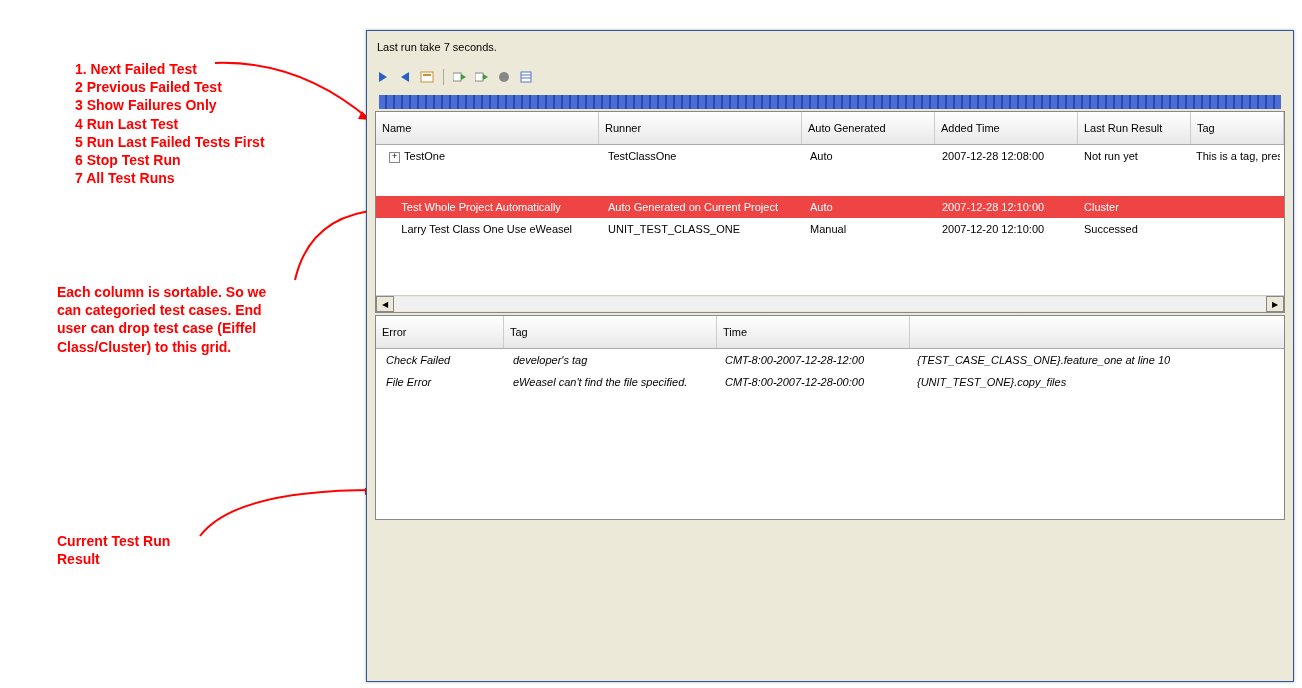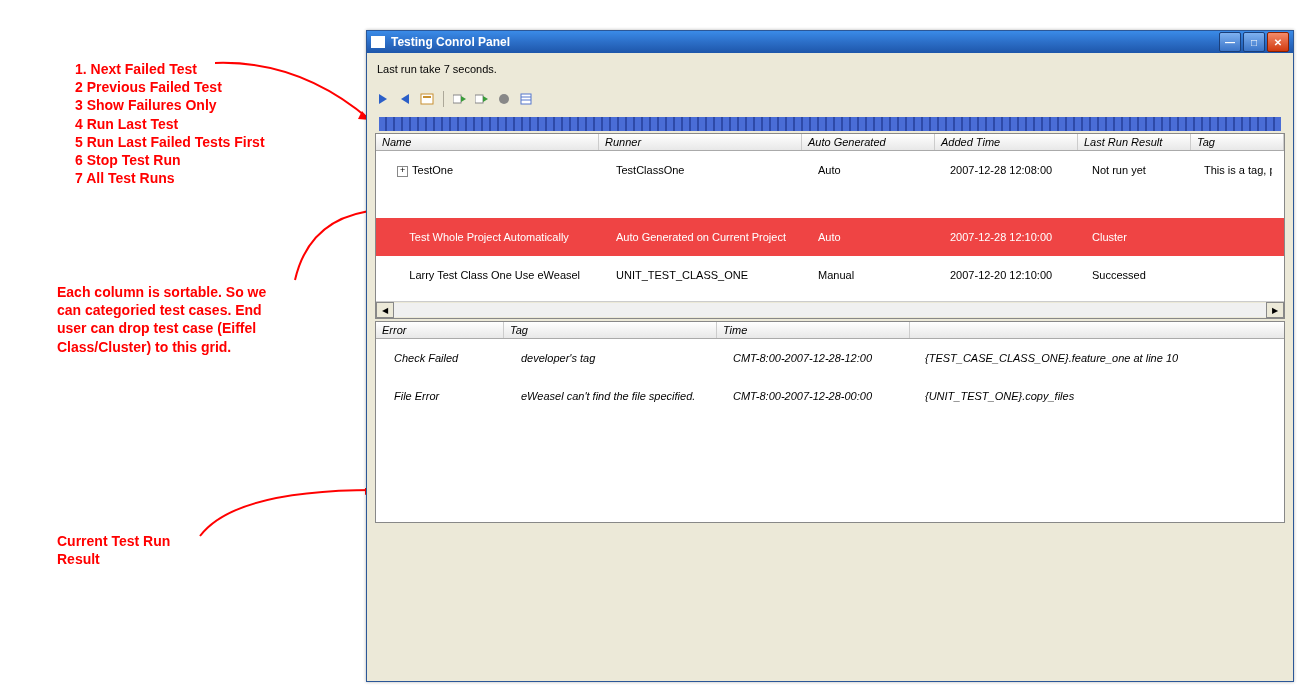--- a/index.html
+++ b/index.html
@@ -110,32 +110,31 @@
   background: #fff;
   margin-top: 2px;
 }
 .grid-head {
   display: flex;
   background: linear-gradient(to bottom,#fff,#e8e8e8);
   border-bottom: 1px solid #aaa;
   font-size: 11px;
 }
 .gh-cell {
-  padding: 2px 6px;
+  padding: 10px 6px;
   border-right: 1px solid #ccc;
   cursor: pointer;
   overflow: hidden;
   white-space: nowrap;
-  font-style: italic;
 }
 .grid-body {
   min-height: 150px;
   font-size: 11px;
 }
-.gr-row { display: flex; padding:12px;}
+.gr-row { display: flex; padding:4px;}
 .gr-row.selected { background:#ef4444; color:#fff;margin-top:28px;}
 .gr-cell { padding: 1px 6px; white-space: nowrap; overflow: hidden;}
 .c-name{width:210px;}
 .c-runner{width:190px;}
 .c-auto{width:120px;}
 .c-added{width:130px;}
 .c-result{width:100px;}
 .c-tag{flex:1;}
 .tree-toggle{display:inline-block;width:9px;height:9px;border:1px solid #888;text-align:center;line-height:7px;font-size:9px;margin-right:4px;vertical-align:middle;}
 .hscroll {
@@ -206,29 +205,20 @@
 <svg class="arrow-curve" style="left:195px;top:488px;width:190px;height:60px;">
   <path d="M5,48 Q40,2 180,2" stroke="#ff0000" stroke-width="2" fill="none"></path>
   <polygon points="180,2 170,-3 170,7" fill="#ff0000"></polygon>
 </svg>
 <svg class="arrow-curve" style="left:1150px;top:450px;width:80px;height:125px;">
   <path d="M55,120 Q75,60 30,5" stroke="#ff0000" stroke-width="2" fill="none"></path>
   <polygon points="30,5 38,14 28,16" fill="#ff0000"></polygon>
 </svg>
 
 <div class="window">
-  <div class="titlebar">
-    <div class="titlebar-icon"></div>
-    <div class="titlebar-title">Testing Conrol Panel</div>
-    <div class="titlebar-btns">
-      <div class="tbbtn">—</div>
-      <div class="tbbtn">□</div>
-      <div class="tbbtn close">✕</div>
-    </div>
-  </div>
 
   <div class="content">
     <div class="status-line">Last run take 7 seconds.</div>
 
     <div class="toolbar">
       <span class="tb-icon">
         <svg width="12" height="12">
             <polygon points="2,1 10,6 2,11" fill="#2b5fc8"></polygon>
           </svg>
       </span>

